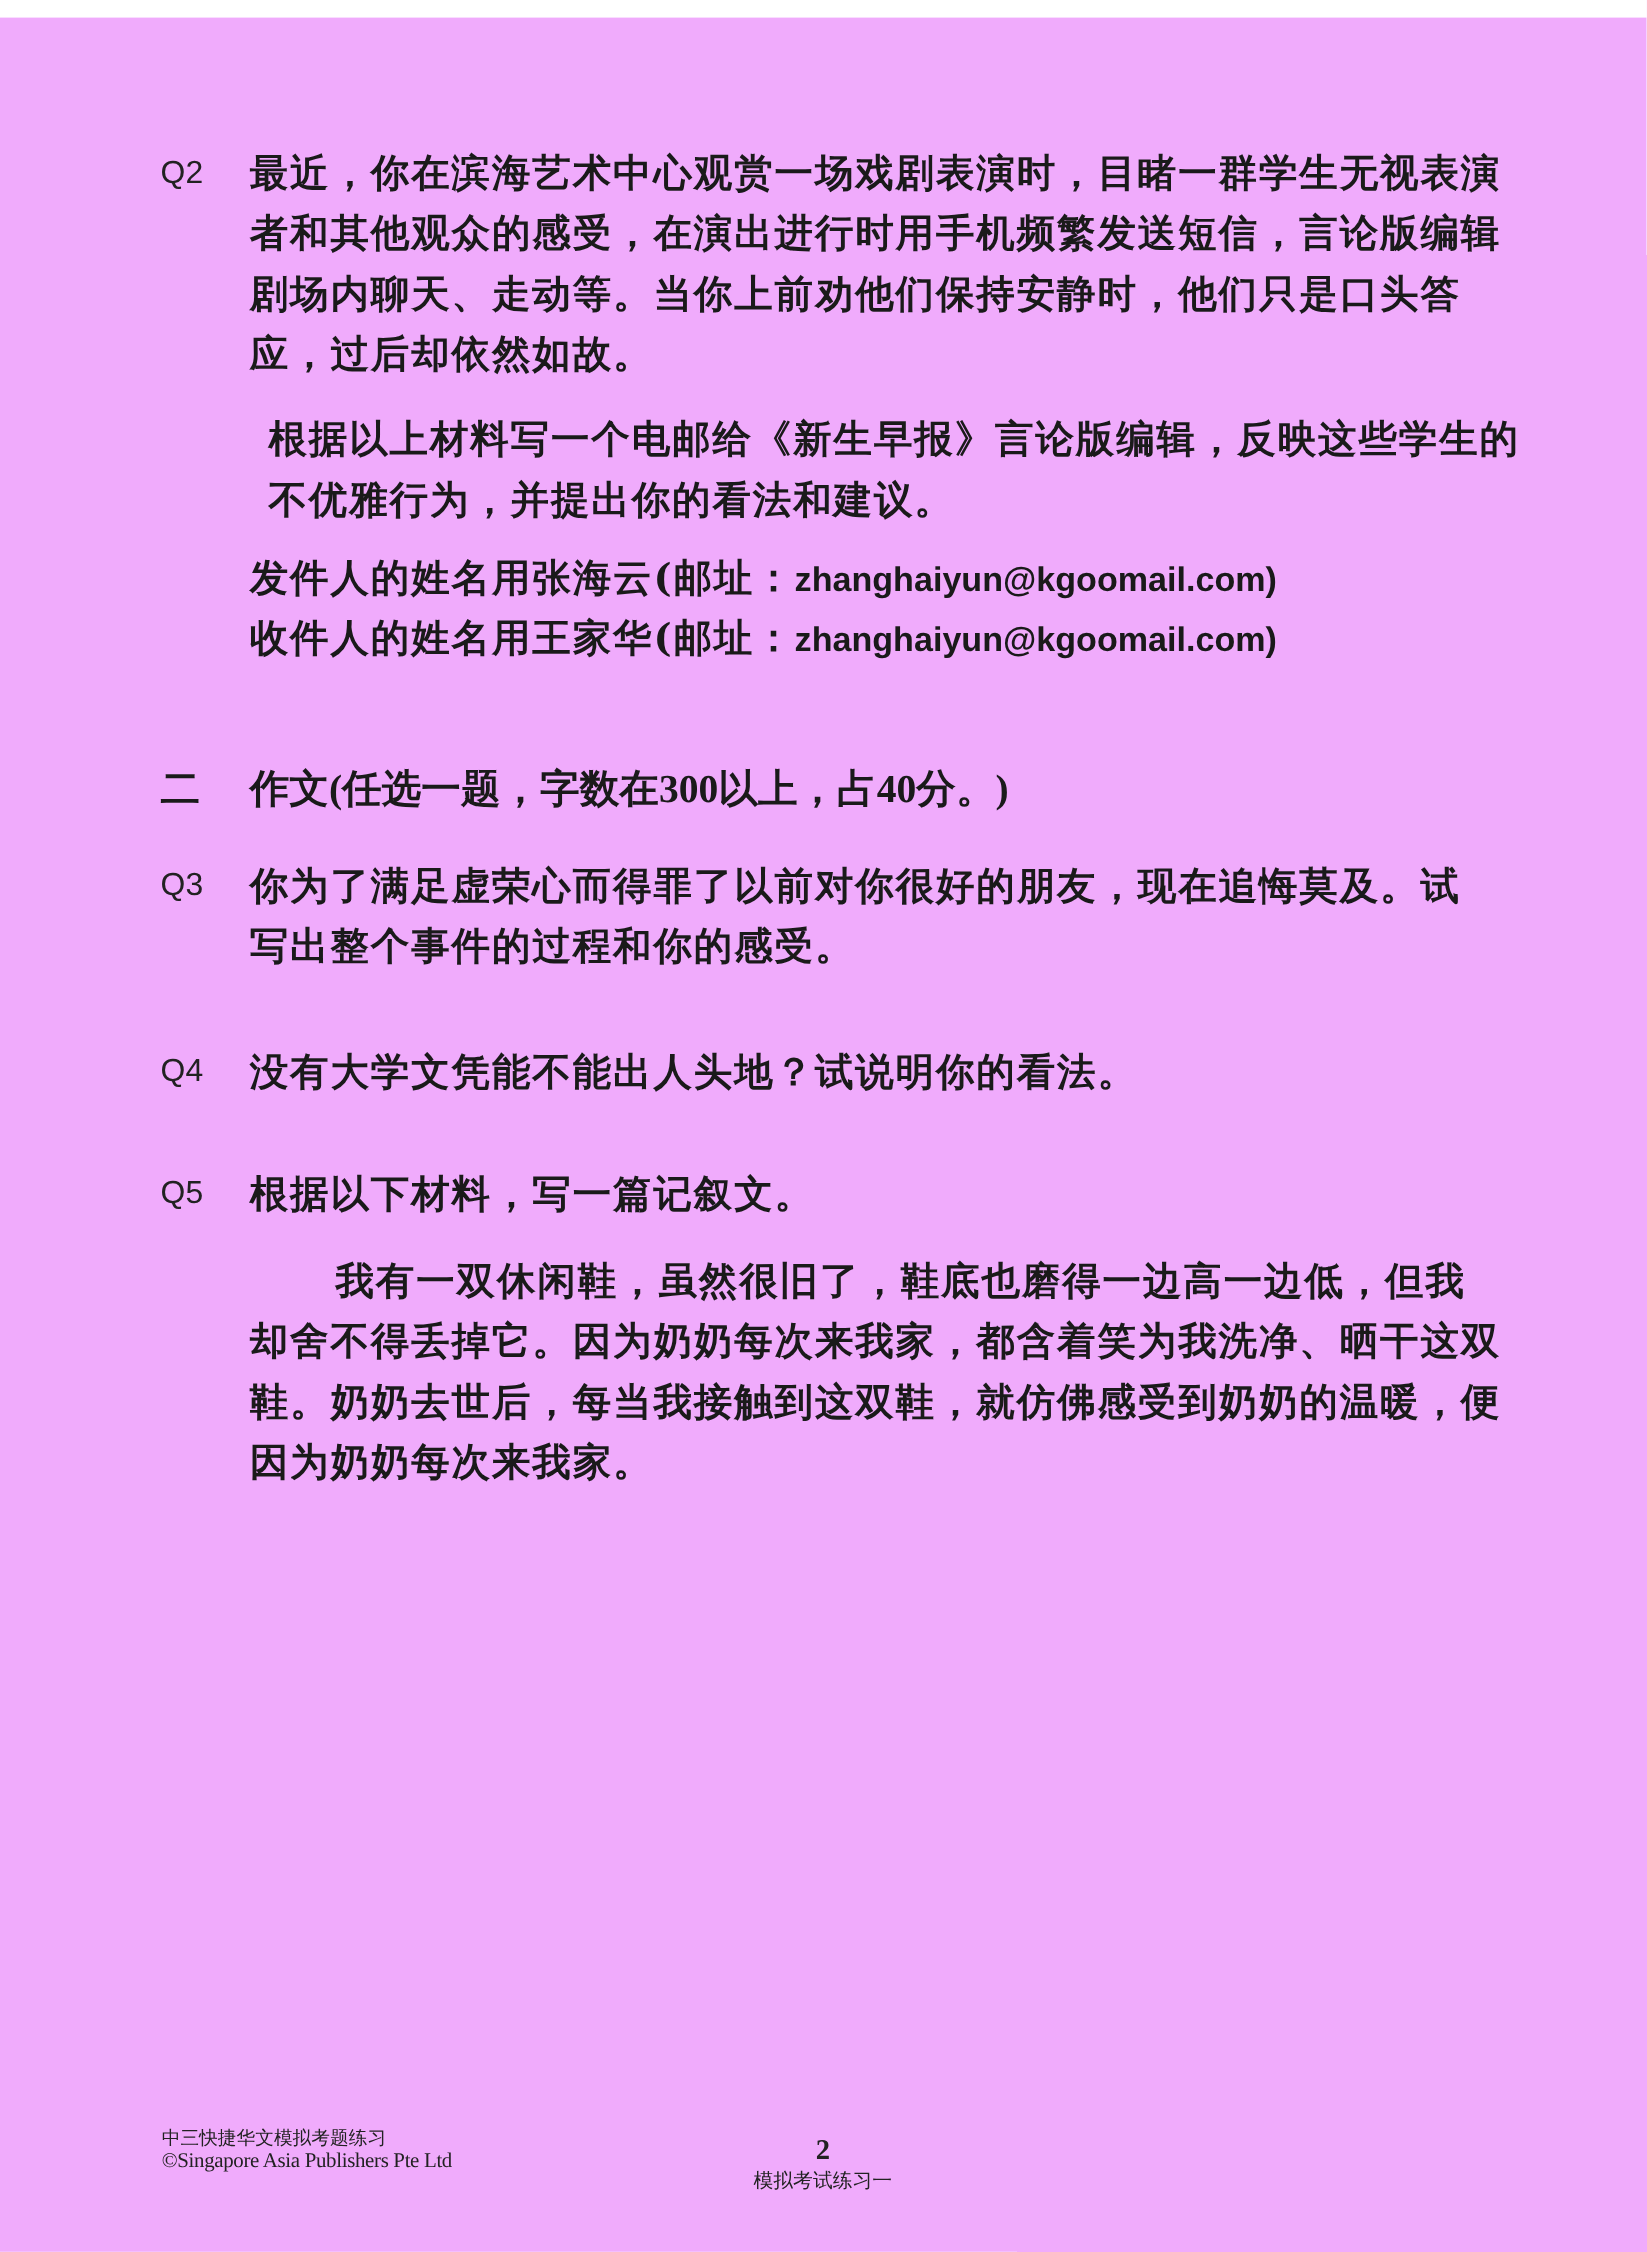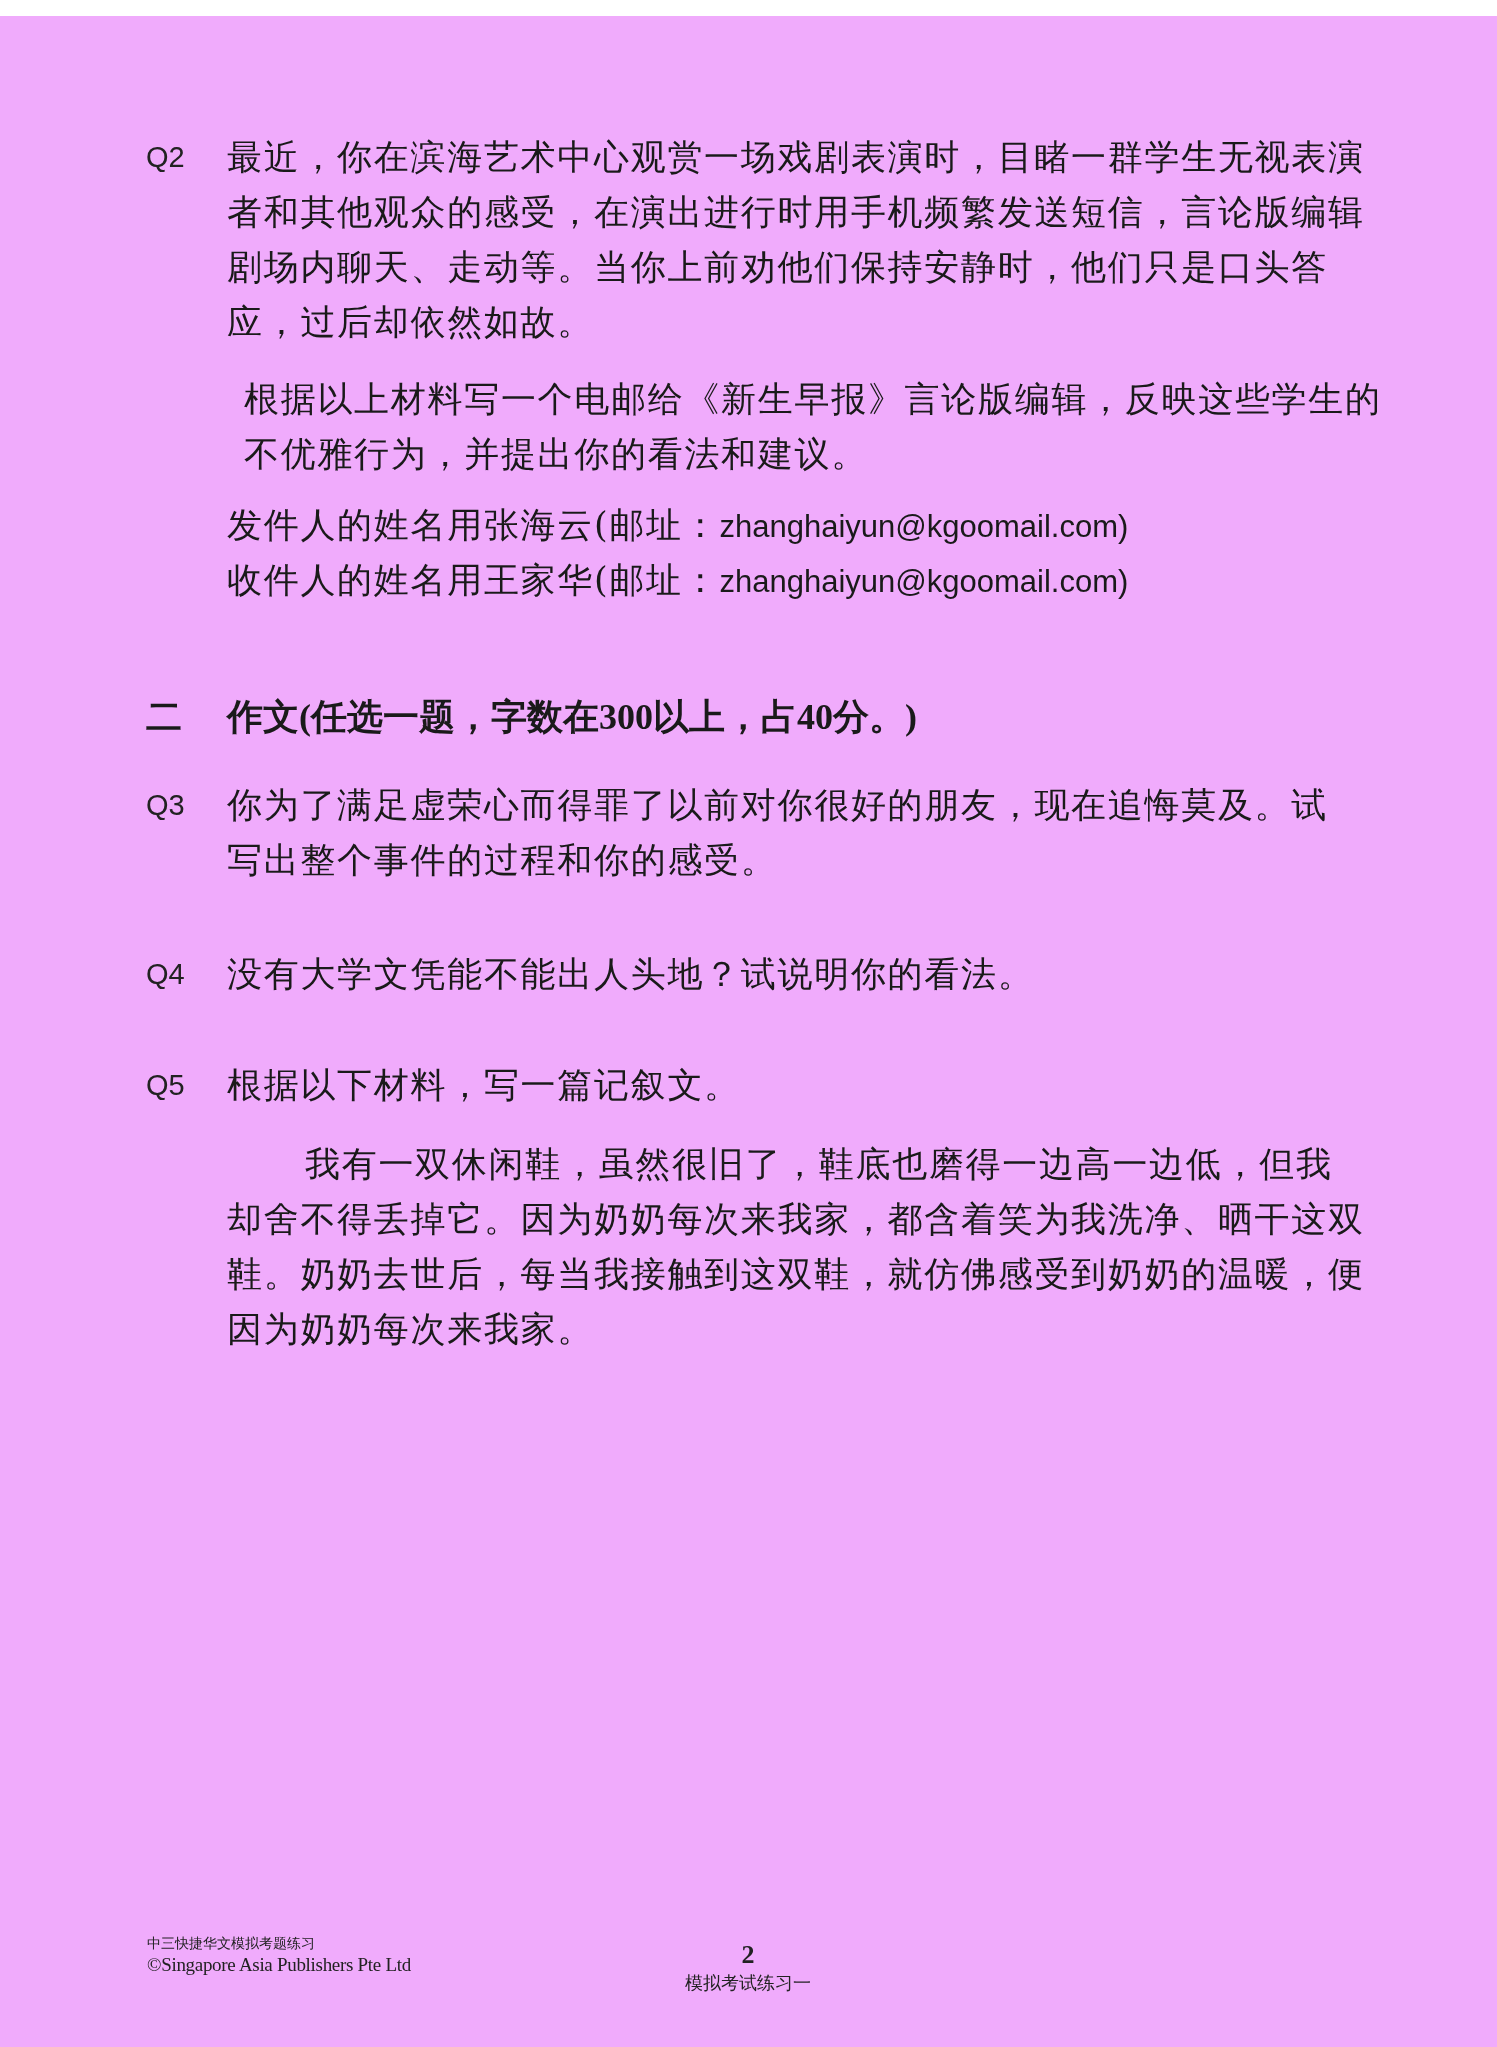--- a/index.html
+++ b/index.html
@@ -21,20 +21,21 @@
       height: 2047px;
       background: #f0abfc;
     }
     .cjk {
       font-family: "DejaVu Serif", "Liberation Serif", serif;
       font-size: 35px;
       letter-spacing: 1.7px;
       line-height: 55px;
       color: #1a1a1a;
       white-space: nowrap;
+      font-weight: bold;
     }
     .qlabel {
       position: absolute;
       left: 146px;
       font-family: "Liberation Sans", "DejaVu Sans", sans-serif;
       font-size: 29px;
       line-height: 55px;
       color: #222;
     }
     .block {
@@ -69,22 +70,22 @@
     .indent {
       padding-left: 78px;
     }
     .footer-left {
       position: absolute;
       left: 147px;
       top: 1918px;
       color: #222;
     }
     .footer-left .f1 {
-      font-family: Liberation Mono, monospace;
-      font-size: 14px;
+      font-family: Liberation Sans, sans-serif;
+      font-size: 17px;
       line-height: 20px;
       display: block;
     }
     .footer-left .f2 {
       font-family: "Liberation Serif", "DejaVu Serif", serif;
       font-size: 19px;
       line-height: 22px;
       display: block;
       letter-spacing: -0.3px;
     }

